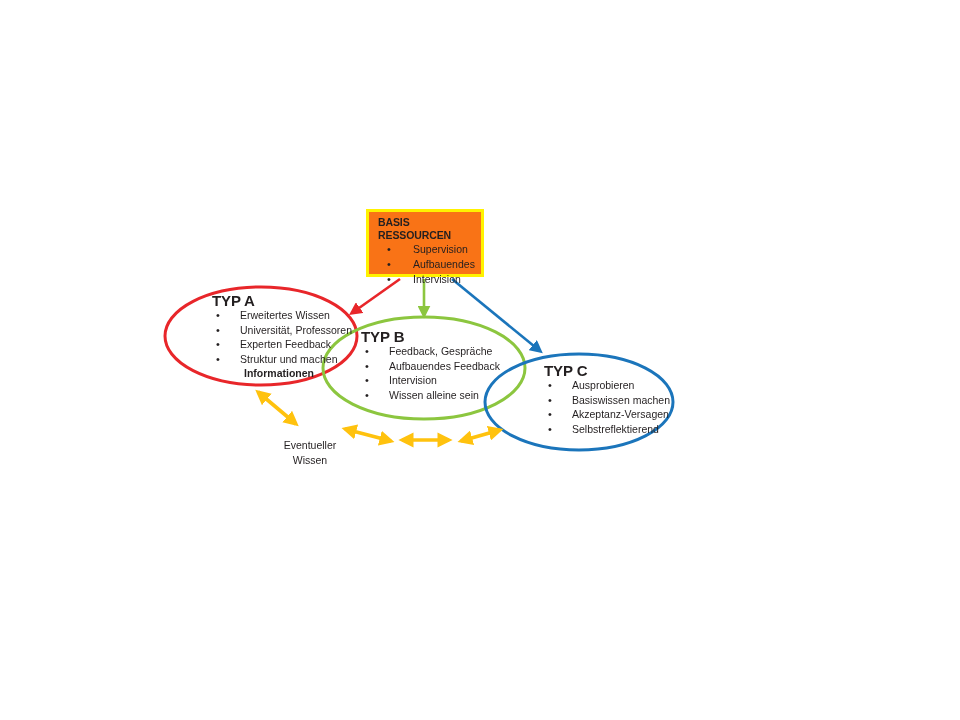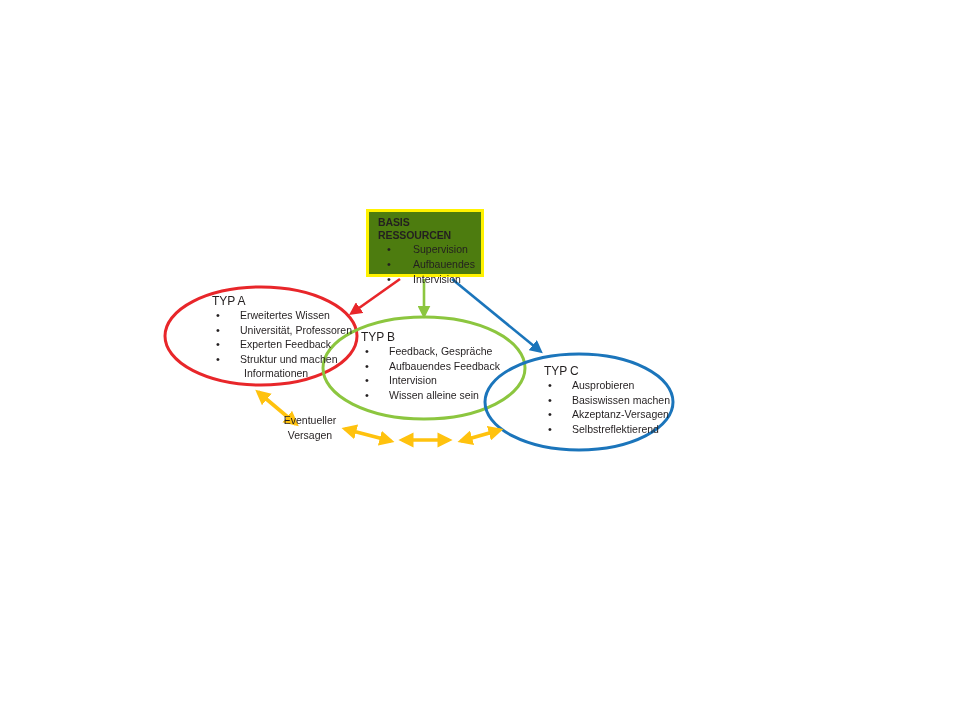--- a/index.html
+++ b/index.html
@@ -38,21 +38,21 @@
 
   
   .basis-box {
     position: absolute;
     left: 366px;
     top: 209px;
     width: 118px;
     height: 68px;
     box-sizing: border-box;
     border: 3px solid #FFF200;
-    background: #4d7c0f;
+    background: #f97316;
     padding: 4px 0 0 0;
   }
   .basis-title {
     font-size: 10.5px;
     font-weight: bold;
     color: #231F20;
     margin-left: 9px;
     line-height: 13px;
     letter-spacing: -0.1px;
   }
@@ -74,22 +74,22 @@
     top: 0;
     font-size: 11px;
     line-height: 15px;
   }
 
   
   .typ-block {
     position: absolute;
   }
   .typ-title {
-    font-size: 12px;
-    font-weight: normal;
+    font-size: 15px;
+    font-weight: bold;
     color: #231F20;
     line-height: 14px;
     letter-spacing: -0.1px;
   }
   .typ-list {
     list-style: none;
     margin: 0;
     padding: 0;
   }
   .typ-list li {
@@ -102,31 +102,32 @@
   }
   .typ-list li .bullet {
     position: absolute;
     left: 4px;
     top: 0;
     font-size: 11px;
     line-height: 14.5px;
   }
   .typ-list li.nobul {
     padding-left: 32px;
+    font-weight: bold;
   }
 
   #typA { left: 212px; top: 294px; }
   #typB { left: 361px; top: 330px; }
   #typC { left: 544px; top: 364px; }
 
   
   .proz-label {
     position: absolute;
     left: 272px;
-    top: 413px;
+    top: 438px;
     width: 76px;
     font-size: 10.5px;
     color: #231F20;
     line-height: 15px;
     text-align: center;
   }
   .proz-label span { display: block; }
 </style>
 </head>
 <body>
@@ -257,17 +258,17 @@
         </li>
         <li>
           <span class="bullet">•</span>
           <span>Selbstreflektierend</span>
         </li>
       </ul>
     </div>
 
     <div class="proz-label">
       <span>Eventueller</span>
-      <span>Versagen</span>
+      <span>Wissen</span>
     </div>
 
   </div>
 </div>
 
 </body></html>

